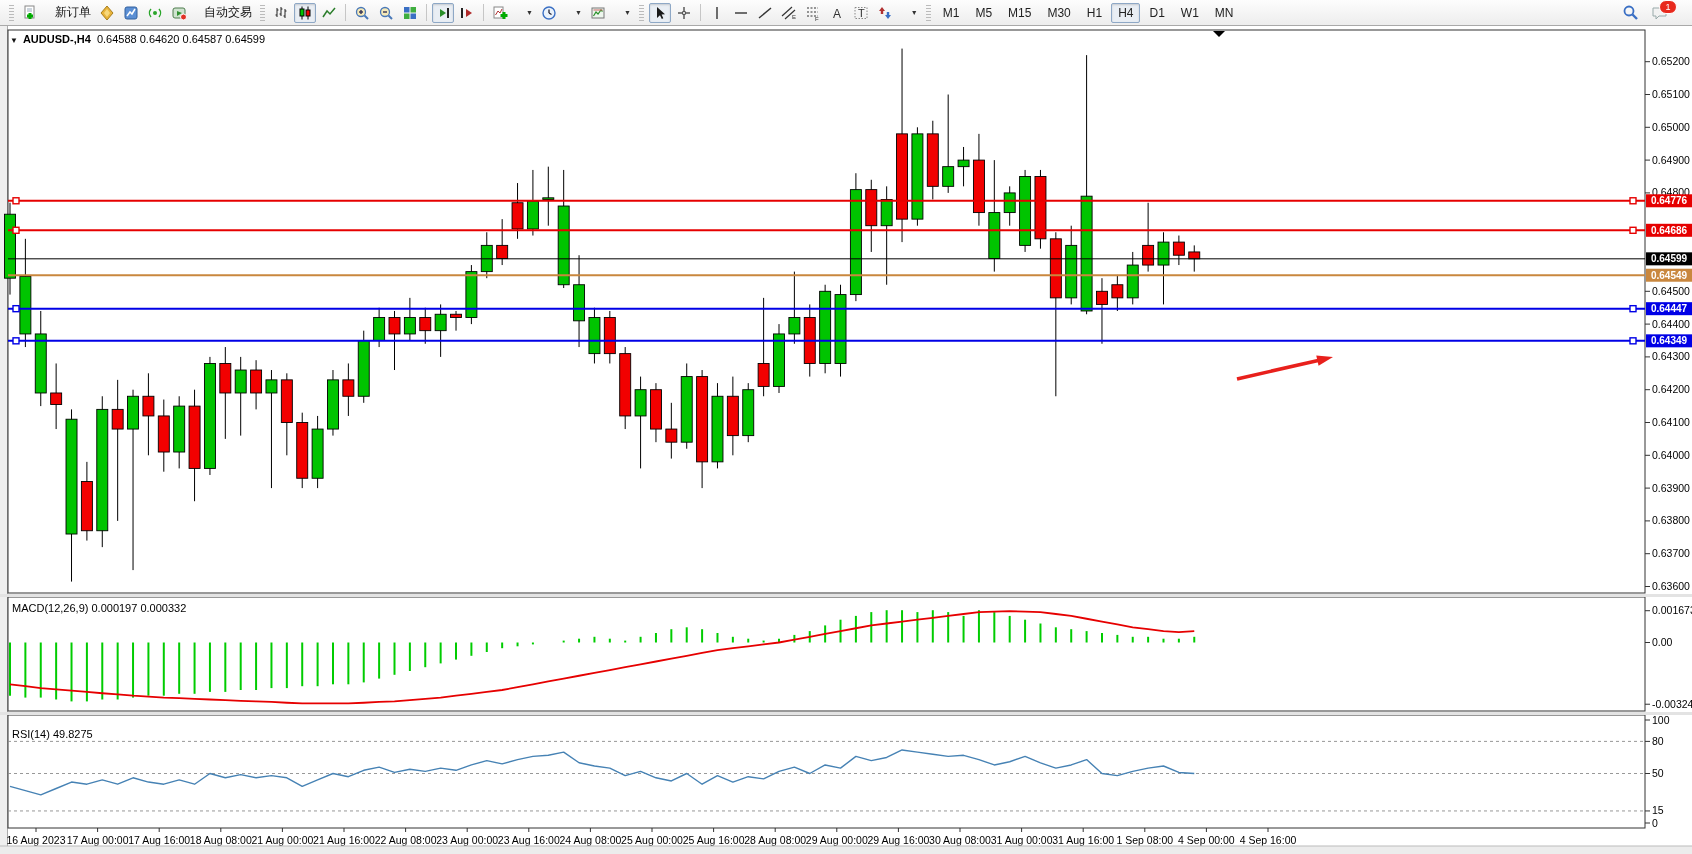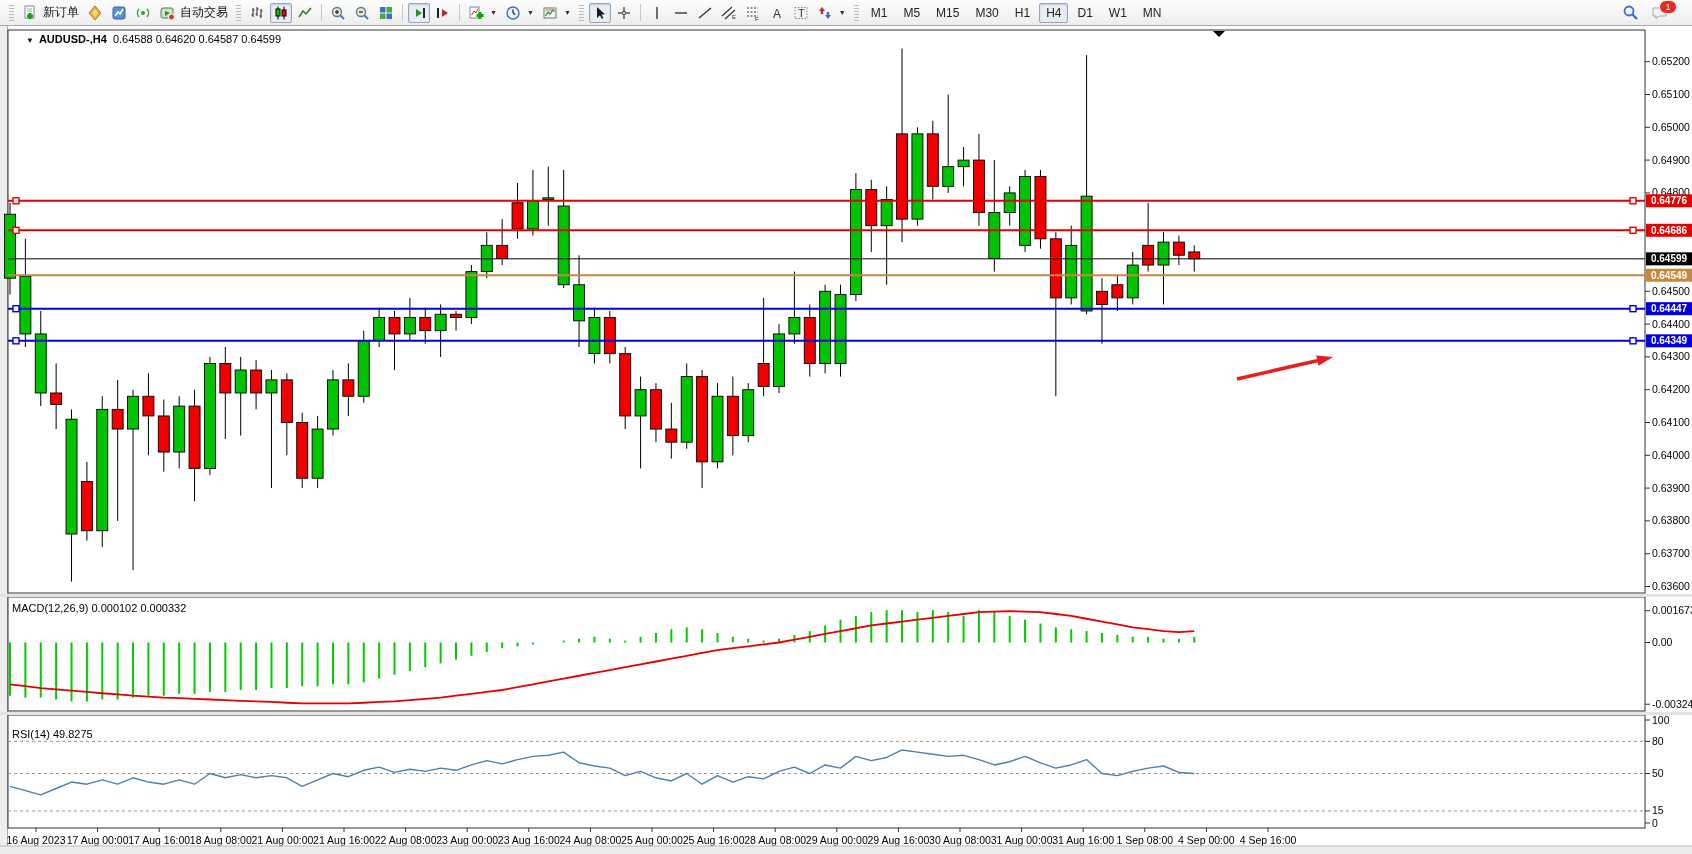--- a/index.html
+++ b/index.html
@@ -6,35 +6,35 @@
     font-family:"Liberation Sans",sans-serif;-webkit-font-smoothing:antialiased;}
   #app{position:relative;width:1692px;height:854px;}
   
   #toolbar{position:absolute;left:0;top:0;width:1692px;height:26px;box-sizing:border-box;
     background:linear-gradient(#fdfdfd,#ededed);border-bottom:1px solid #a9a9a9;
     display:flex;align-items:center;padding:0 6px;gap:2px;z-index:5;}
   .grip{width:5px;height:16px;margin:0 3px;
     background:repeating-linear-gradient(#bbb 0 1px,transparent 1px 3px);}
   .sep{width:1px;height:17px;background:#c6c6c6;margin:0 3px;}
   .tbtn{height:20px;min-width:22px;display:inline-flex;align-items:center;justify-content:center;
-    gap:5px;padding:0 2px;border:1px solid transparent;border-radius:2px;font-size:12px;color:#111;
+    gap:17px;padding:0 2px;border:1px solid transparent;border-radius:2px;font-size:12px;color:#111;
     position:relative;box-sizing:border-box;}
   .tbtn.pressed{background:#e9eef4;border-color:#8ea8c6;box-shadow:inset 0 1px 2px rgba(0,0,0,.15);}
   .tbtn .lbl{font-size:12px;white-space:nowrap;}
   .tf{padding:0 6px;font-size:12px;color:#222;}
   .caret{font-size:7px;color:#333;margin-left:1px;}
   #tb-right{margin-left:auto;display:flex;align-items:center;gap:6px;padding-right:14px;}
   .badge{position:absolute;top:-4px;right:-6px;background:#e8291d;color:#fff;border-radius:7px;
     min-width:12px;height:12px;font-size:9px;line-height:12px;text-align:center;padding:0 2px;
     border:1px solid #fff;}
   
   #chartwin{position:absolute;left:0;top:26px;width:1692px;height:828px;background:#fff;}
   #chart-svg{position:absolute;left:0;top:0;}
   .paneltitle{position:absolute;font-size:11px;color:#000;white-space:nowrap;z-index:4;}
-  #symtitle{left:10px;top:7px;margin-left:16px;}
+  #symtitle{left:10px;top:7px;}
   #symtitle .sym{font-weight:700;}
   #symtitle .dd{font-size:8px;margin-right:5px;color:#111;}
   #macdtitle{left:12px;top:576px;}
   #rsititle{left:12px;top:702px;}
   svg text{font-family:"Liberation Sans",sans-serif;}
 </style>
 </head>
 <body>
 
 <div id="app">
@@ -650,16 +650,16 @@
         <text x="1652" y="826.5" font-size="10.5" fill="#000">0</text>
         <line x1="1237" y1="379" x2="1320.3284798591326" y2="359.90389003228216" stroke="#e8201c" stroke-width="3.6"></line>
         <polygon points="1333,357 1318.5658389164605,365.6426265576174 1316.242726890635,355.5054104449233" fill="#e8201c"></polygon>
         <rect x="0" y="846" width="1692" height="8" fill="#ececec"></rect>
         <line x1="0" y1="846" x2="1692" y2="846" stroke="#bbb"></line>
       </svg>
 
     <div class="paneltitle" id="symtitle">
       <span class="dd">▼</span><span class="sym">AUDUSD-,H4</span>&nbsp;&nbsp;<span>0.64588 0.64620 0.64587 0.64599</span>
     </div>
-    <div class="paneltitle" id="macdtitle">MACD(12,26,9) 0.000102 0.000332</div>
+    <div class="paneltitle" id="macdtitle">MACD(12,26,9) 0.000197 0.000332</div>
     <div class="paneltitle" id="rsititle">RSI(14) 49.8275</div>
   </div>
 </div>
 
 </body></html>

